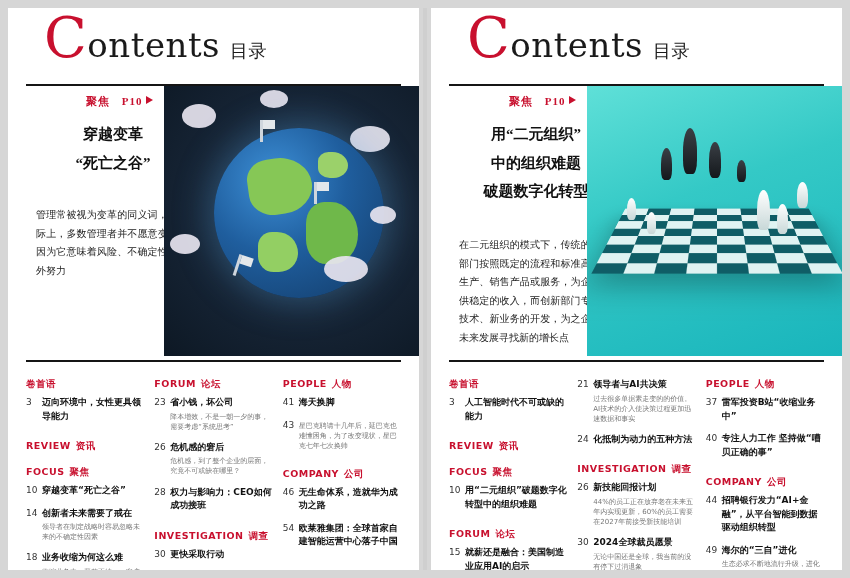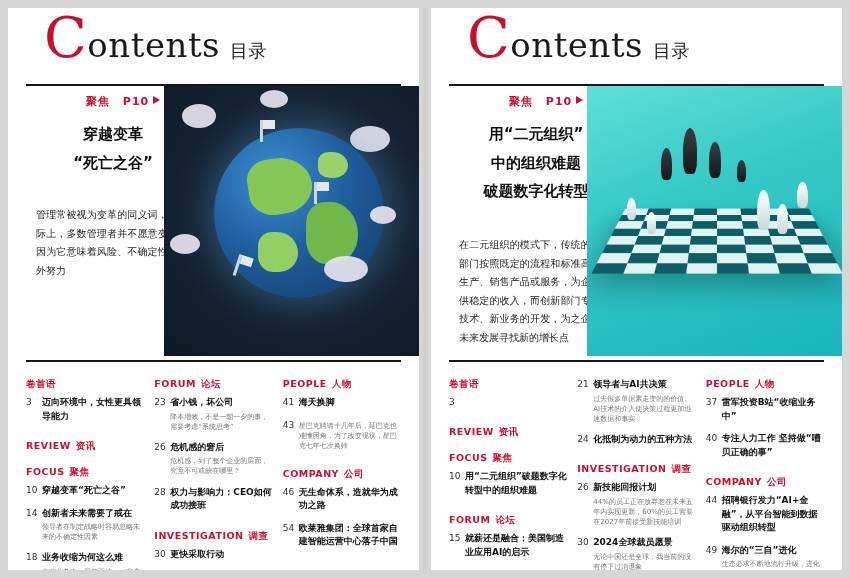--- a/index.html
+++ b/index.html
@@ -11,21 +11,21 @@
 
   
   .hdr{position:relative;height:78px;}
   .hdr .word{position:absolute;left:36px;top:8px;font-family:"DejaVu Serif","Liberation Serif",serif;
        font-size:34px;color:#1a1a1a;letter-spacing:.5px;}
   .hdr .word .big{font-size:56px;color:#c8102e;font-family:"DejaVu Serif","Liberation Serif",serif;line-height:0.8;}
   .hdr .cn{position-relative;font-size:18px;color:#1a1a1a;margin-left:10px;font-family:"DejaVu Sans","Liberation Sans",sans-serif;}
   .rule{position:absolute;left:18px;right:18px;height:2px;background:#151515;}
 
   
-  .feature{position:relative;height:270px;}
+  .feature{position:relative;height:270px;font-family:Liberation Serif, serif;}
   .tagline{position:absolute;left:78px;top:8px;font-size:11px;color:#c8102e;font-weight:bold;letter-spacing:1px;}
   .tagline .pg{color:#c8102e;margin-left:8px;font-weight:bold;}
   .tri{display:inline-block;width:0;height:0;border-left:7px solid #c8102e;border-top:4px solid transparent;border-bottom:4px solid transparent;margin-left:4px;vertical-align:1px;}
   .ftitle{position:absolute;left:20px;top:34px;width:170px;text-align:center;font-size:15px;font-weight:bold;color:#111;line-height:1.9;}
   .fdesc{position:absolute;left:28px;top:120px;width:152px;font-size:10px;color:#222;line-height:1.85;text-align:justify;}
 
   .art{position:absolute;right:0;top:0;width:255px;height:270px;overflow:hidden;}
   .artA{background:radial-gradient(circle at 55% 45%, #2a4763 0%, #162435 55%, #0d1824 100%);}
   .artB{background:linear-gradient(160deg,#5fe0d8 0%,#34c9c6 40%,#19b5bc 100%);}
 
@@ -323,20 +323,23 @@
       </div>
 
       <div class="rule" style="top:352px"></div>
 
       <div class="toc">
 
         <div class="col">
           <div class="sec"><span>卷首语</span></div>
           <div class="entry">
             <div class="pgno">3</div>
+            <div class="etext">
+              <div class="etitle">人工智能时代不可或缺的能力</div>
+            </div>
           </div>
           <div class="spacer"></div>
           <div class="sec"><span class="en">REVIEW</span><span>资讯</span></div>
           <div class="spacer"></div>
           <div class="sec"><span class="en">FOCUS</span><span>聚焦</span></div>
           <div class="entry">
             <div class="pgno">10</div>
             <div class="etext">
               <div class="etitle">用“二元组织”破题数字化转型中的组织难题</div>
             </div>

